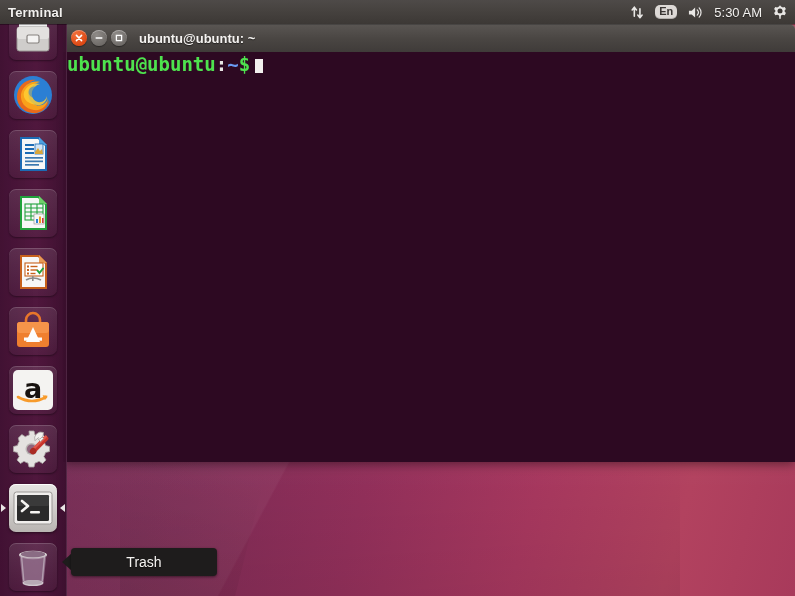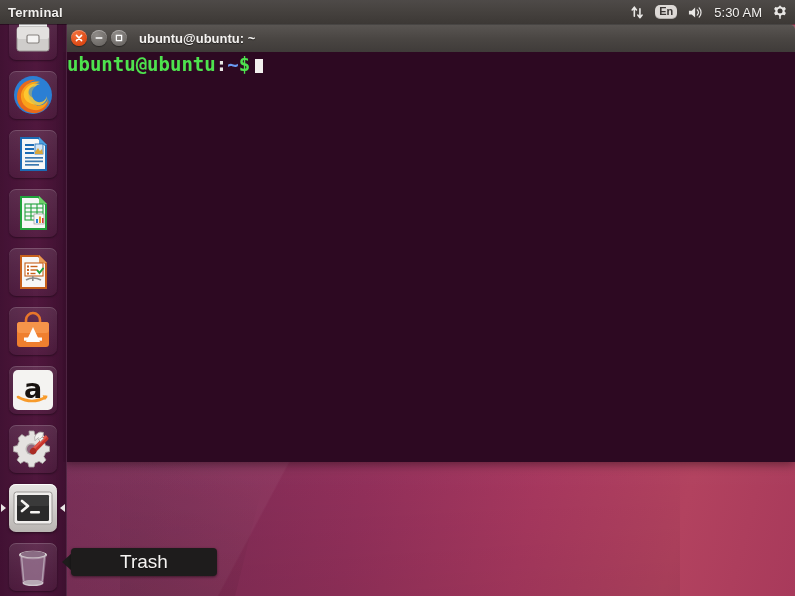--- a/index.html
+++ b/index.html
@@ -57,21 +57,21 @@
     box-shadow:inset 0 1px 0 rgba(255,255,255,.9), 0 1px 3px rgba(0,0,0,.5);}
   .pip{position:absolute;width:0;height:0;border-top:4px solid transparent;border-bottom:4px solid transparent;}
   .pip.left{left:1px;border-left:5px solid #e8e6e4;}
   .pip.right{right:1px;border-right:5px solid #e8e6e4;}
 
   
   .tooltip{position:absolute;left:62px;top:548px;height:28px;z-index:60;display:flex;align-items:center;}
   .tt-arrow{width:0;height:0;border-top:9px solid transparent;border-bottom:9px solid transparent;border-right:10px solid #1e1c1c;}
   .tt-body{background:#1e1c1c;border-radius:4px;height:28px;min-width:110px;display:flex;align-items:center;
     justify-content:center;padding:0 18px;margin-left:-1px;box-shadow:0 1px 3px rgba(0,0,0,.5);}
-  .tt-text{color:#f6f4f2;font-size:19px;text-shadow:0 1px 1px rgba(0,0,0,.6);}
+  .tt-text{color:#f6f4f2;font-size:14px;text-shadow:0 1px 1px rgba(0,0,0,.6);}
 
   
   .term{position:absolute;left:63px;top:24px;width:732px;height:438px;z-index:20;
     box-shadow:0 2px 10px rgba(0,0,0,.45);}
   .term-title{height:28px;background:linear-gradient(to bottom,#5a5653 0%,#4a4643 52%,#3f3b39 100%);
     display:flex;align-items:center;padding-left:8px;border-top-left-radius:5px;border-top-right-radius:5px;
     box-shadow:inset 0 1px 0 rgba(255,255,255,.12);}
   .wbtns{display:flex;gap:4px;align-items:center;}
   .wb{width:16px;height:16px;border-radius:50%;display:flex;align-items:center;justify-content:center;
     box-shadow:inset 0 1px 0 rgba(255,255,255,.35), 0 1px 1px rgba(0,0,0,.4);}

